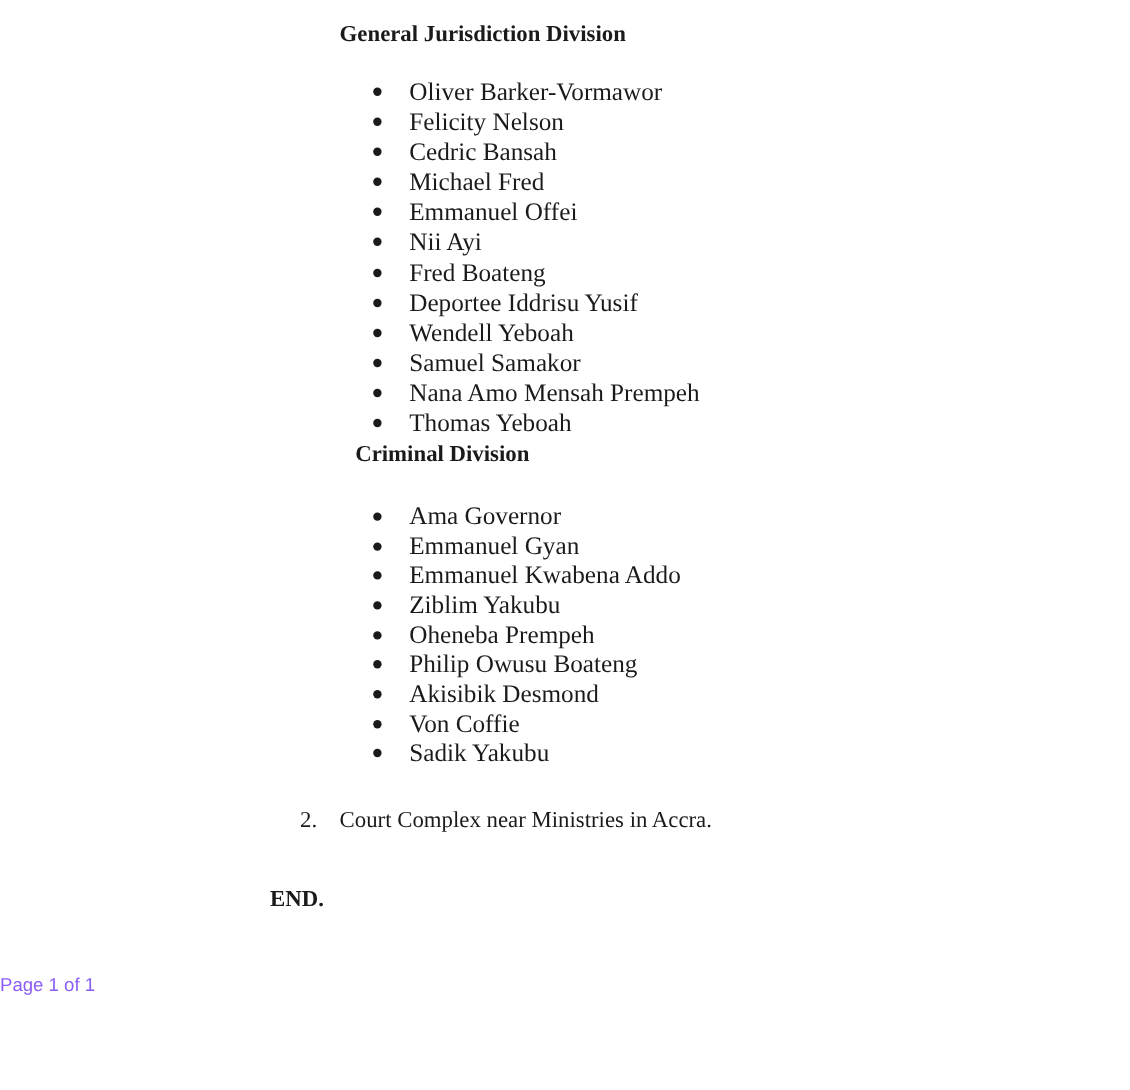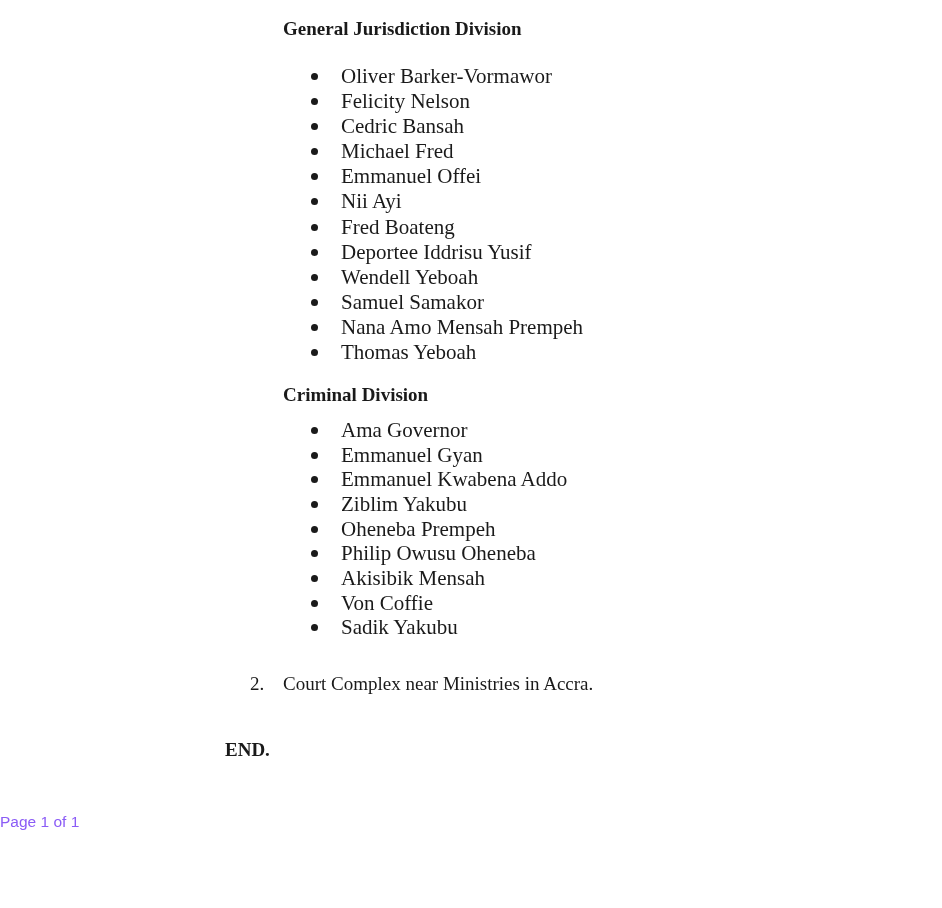--- a/index.html
+++ b/index.html
@@ -19,21 +19,21 @@
   }
   .section-heading {
     position: absolute;
     left: 283px;
     font-size: 19px;
     font-weight: bold;
     line-height: 25px;
     white-space: nowrap;
   }
   .heading-1 { top: 16px; }
-  .heading-2 { top: 382px; }
+  .heading-2 { top: 366px; margin-left: 13px; }
 
   ul.bullet-list {
     position: absolute;
     left: 341px;
     margin: 0;
     padding: 0;
     list-style: none;
   }
   .list-1 { top: 64px; }
   .list-1 li { line-height: 25.1px; }
@@ -184,26 +184,26 @@
         <span>Ziblim Yakubu</span>
       </li>
 
       <li>
         <span class="dot"></span>
         <span>Oheneba Prempeh</span>
       </li>
 
       <li>
         <span class="dot"></span>
-        <span>Philip Owusu Oheneba</span>
-      </li>
-
-      <li>
-        <span class="dot"></span>
-        <span>Akisibik Mensah</span>
+        <span>Philip Owusu Boateng</span>
+      </li>
+
+      <li>
+        <span class="dot"></span>
+        <span>Akisibik Desmond</span>
       </li>
 
       <li>
         <span class="dot"></span>
         <span>Von Coffie</span>
       </li>
 
       <li>
         <span class="dot"></span>
         <span>Sadik Yakubu</span>

